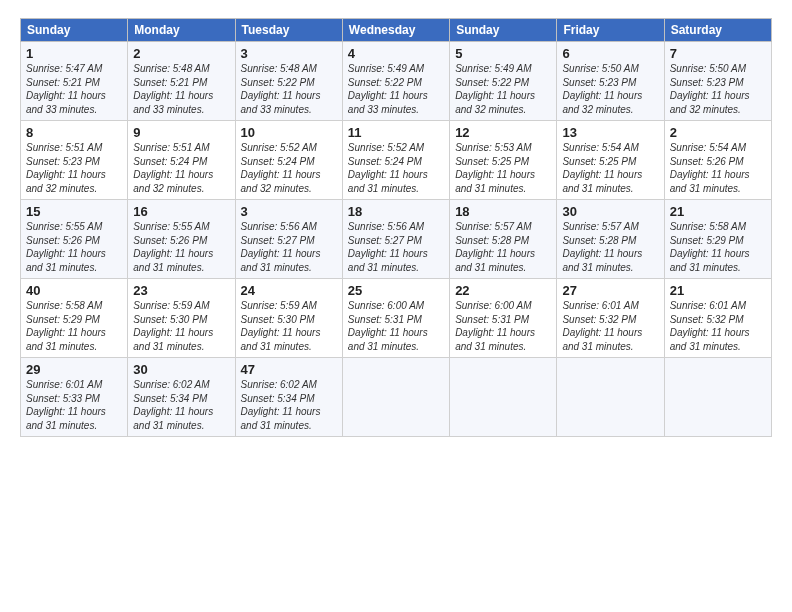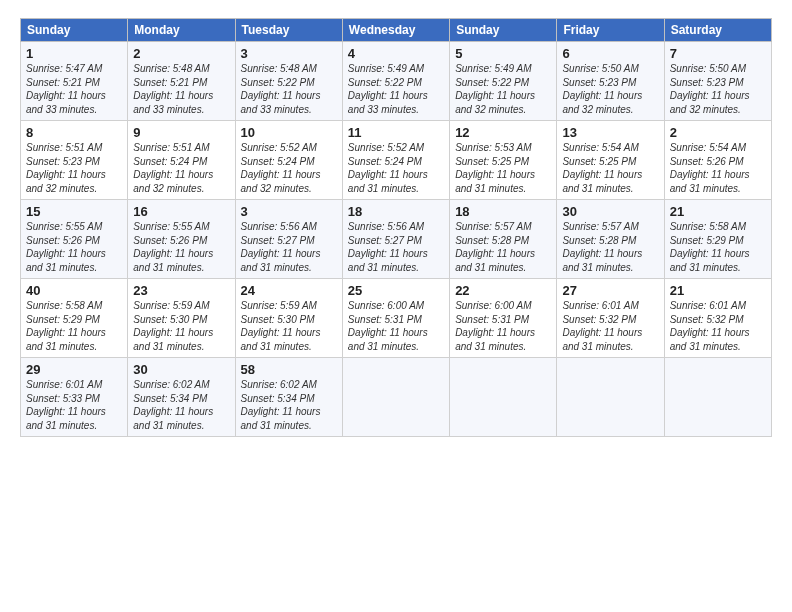--- a/index.html
+++ b/index.html
@@ -356,21 +356,21 @@
       </td>
           <td>
         <span class="day-num">30</span>
         <div class="day-info">
           Sunrise: 6:02 AM<br>
           Sunset: 5:34 PM<br>
           Daylight: 11 hours and 31 minutes.
         </div>
       </td>
           <td>
-        <span class="day-num">58</span>
+        <span class="day-num">47</span>
         <div class="day-info">
           Sunrise: 6:02 AM<br>
           Sunset: 5:34 PM<br>
           Daylight: 11 hours and 31 minutes.
         </div>
       </td>
           <td class="empty-cell"></td>
           <td class="empty-cell"></td>
           <td class="empty-cell"></td>
           <td class="empty-cell"></td>

